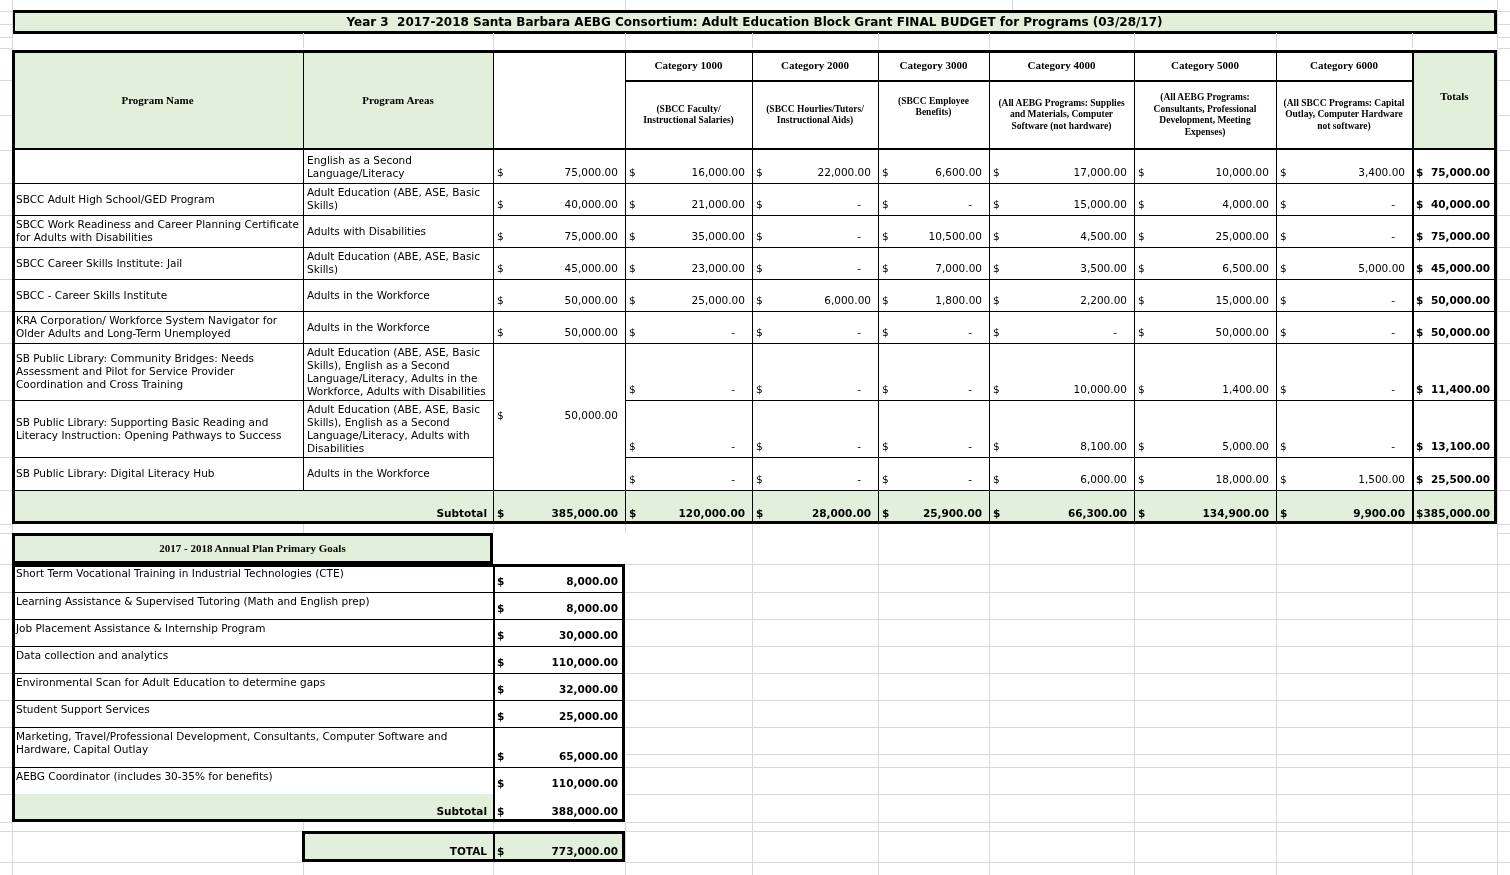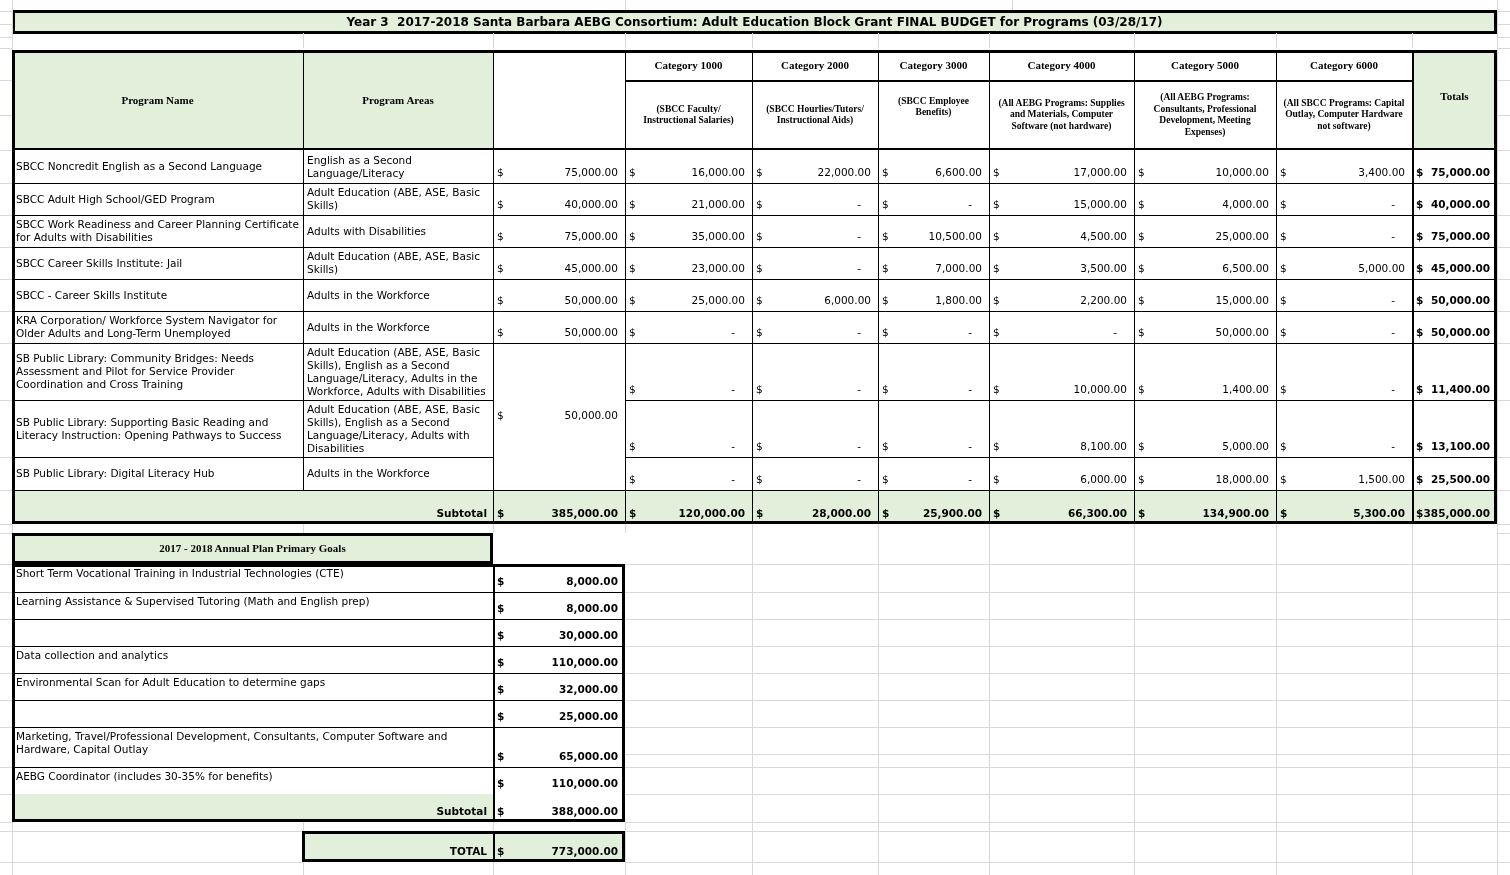--- a/index.html
+++ b/index.html
@@ -175,21 +175,20 @@
     <div class="cell txt center desc" style="left: 752px; top: 80px; width: 126px; height: 70px;">(SBCC Hourlies/Tutors/ Instructional Aids)</div>
     <div class="cell txt center hdr" style="left: 878px; top: 50px; width: 111px; height: 30px;">Category 3000</div>
     <div class="cell txt center desc" style="left: 878px; top: 80px; width: 111px; height: 54px;">(SBCC Employee Benefits)</div>
     <div class="cell txt center hdr" style="left: 989px; top: 50px; width: 145px; height: 30px;">Category 4000</div>
     <div class="cell txt center desc" style="left: 989px; top: 80px; width: 145px; height: 70px;">(All AEBG Programs: Supplies and Materials, Computer Software (not hardware)</div>
     <div class="cell txt center hdr" style="left: 1134px; top: 50px; width: 142px; height: 30px;">Category 5000</div>
     <div class="cell txt center desc" style="left: 1134px; top: 80px; width: 142px; height: 70px;">(All AEBG Programs: Consultants, Professional Development, Meeting Expenses)</div>
     <div class="cell txt center hdr" style="left: 1276px; top: 50px; width: 136px; height: 30px;">Category 6000</div>
     <div class="cell txt center desc" style="left: 1276px; top: 80px; width: 136px; height: 70px;">(All SBCC Programs: Capital Outlay, Computer Hardware not software)</div>
     <div class="cell txt center hdr" style="left: 1412px; top: 50px; width: 85px; height: 92px;">Totals</div>
-    <div class="cell txt " style="left: 12px; top: 150px; width: 291px; height: 33px;">SBCC Noncredit English as a Second Language</div>
     <div class="cell txt " style="left: 303px; top: 150px; width: 190px; height: 33px;">English as a Second Language/Literacy</div>
     <div class="cell money" style="left: 493px; top: 150px; width: 132px; height: 33px;">
       <span class="cur">$</span>
       <span class="val">75,000.00</span>
     </div>
     <div class="cell money" style="left: 625px; top: 150px; width: 127px; height: 33px;">
       <span class="cur">$</span>
       <span class="val">16,000.00</span>
     </div>
     <div class="cell money" style="left: 752px; top: 150px; width: 126px; height: 33px;">
@@ -500,21 +499,21 @@
     <div class="cell money b" style="left: 989px; top: 490px; width: 145px; height: 34px;">
       <span class="cur">$</span>
       <span class="val">66,300.00</span>
     </div>
     <div class="cell money b" style="left: 1134px; top: 490px; width: 142px; height: 34px;">
       <span class="cur">$</span>
       <span class="val">134,900.00</span>
     </div>
     <div class="cell money b" style="left: 1276px; top: 490px; width: 136px; height: 34px;">
       <span class="cur">$</span>
-      <span class="val">5,300.00</span>
+      <span class="val">9,900.00</span>
     </div>
     <div class="cell money b" style="left: 1412px; top: 490px; width: 85px; height: 34px;">
       <span class="cur">$</span>
       <span class="val">385,000.00</span>
     </div>
     <div class="frame" style="left: 12px; top: 533px; width: 481px; height: 31px;"></div>
     <div class="cell txt center hdr" style="left: 12px; top: 533px; width: 481px; height: 31px;">2017 - 2018 Annual Plan Primary Goals</div>
     <div class="bline" style="left: 12px; top: 592px; width: 613px; height: 1px;"></div>
     <div class="bline" style="left: 12px; top: 619px; width: 613px; height: 1px;"></div>
     <div class="bline" style="left: 12px; top: 646px; width: 613px; height: 1px;"></div>
@@ -527,34 +526,36 @@
     <div class="cell txt top" style="left: 12px; top: 564px; width: 481px; height: 28px;">Short Term Vocational Training in Industrial Technologies (CTE)</div>
     <div class="cell money b" style="left: 493px; top: 564px; width: 132px; height: 28px;">
       <span class="cur">$</span>
       <span class="val">8,000.00</span>
     </div>
     <div class="cell txt top" style="left: 12px; top: 592px; width: 481px; height: 27px;">Learning Assistance &amp; Supervised Tutoring (Math and English prep)</div>
     <div class="cell money b" style="left: 493px; top: 592px; width: 132px; height: 27px;">
       <span class="cur">$</span>
       <span class="val">8,000.00</span>
     </div>
+    <div class="cell txt top" style="left: 12px; top: 619px; width: 481px; height: 27px;">Job Placement Assistance &amp; Internship Program</div>
     <div class="cell money b" style="left: 493px; top: 619px; width: 132px; height: 27px;">
       <span class="cur">$</span>
       <span class="val">30,000.00</span>
     </div>
     <div class="cell txt top" style="left: 12px; top: 646px; width: 481px; height: 27px;">Data collection and analytics</div>
     <div class="cell money b" style="left: 493px; top: 646px; width: 132px; height: 27px;">
       <span class="cur">$</span>
       <span class="val">110,000.00</span>
     </div>
     <div class="cell txt top" style="left: 12px; top: 673px; width: 481px; height: 27px;">Environmental Scan for Adult Education to determine gaps</div>
     <div class="cell money b" style="left: 493px; top: 673px; width: 132px; height: 27px;">
       <span class="cur">$</span>
       <span class="val">32,000.00</span>
     </div>
+    <div class="cell txt top" style="left: 12px; top: 700px; width: 481px; height: 27px;">Student Support Services</div>
     <div class="cell money b" style="left: 493px; top: 700px; width: 132px; height: 27px;">
       <span class="cur">$</span>
       <span class="val">25,000.00</span>
     </div>
     <div class="cell txt top" style="left: 12px; top: 727px; width: 481px; height: 40px;">Marketing, Travel/Professional Development, Consultants, Computer Software and Hardware, Capital Outlay</div>
     <div class="cell money b" style="left: 493px; top: 727px; width: 132px; height: 40px;">
       <span class="cur">$</span>
       <span class="val">65,000.00</span>
     </div>
     <div class="cell txt top" style="left: 12px; top: 767px; width: 481px; height: 27px;">AEBG Coordinator (includes 30-35% for benefits)</div>

